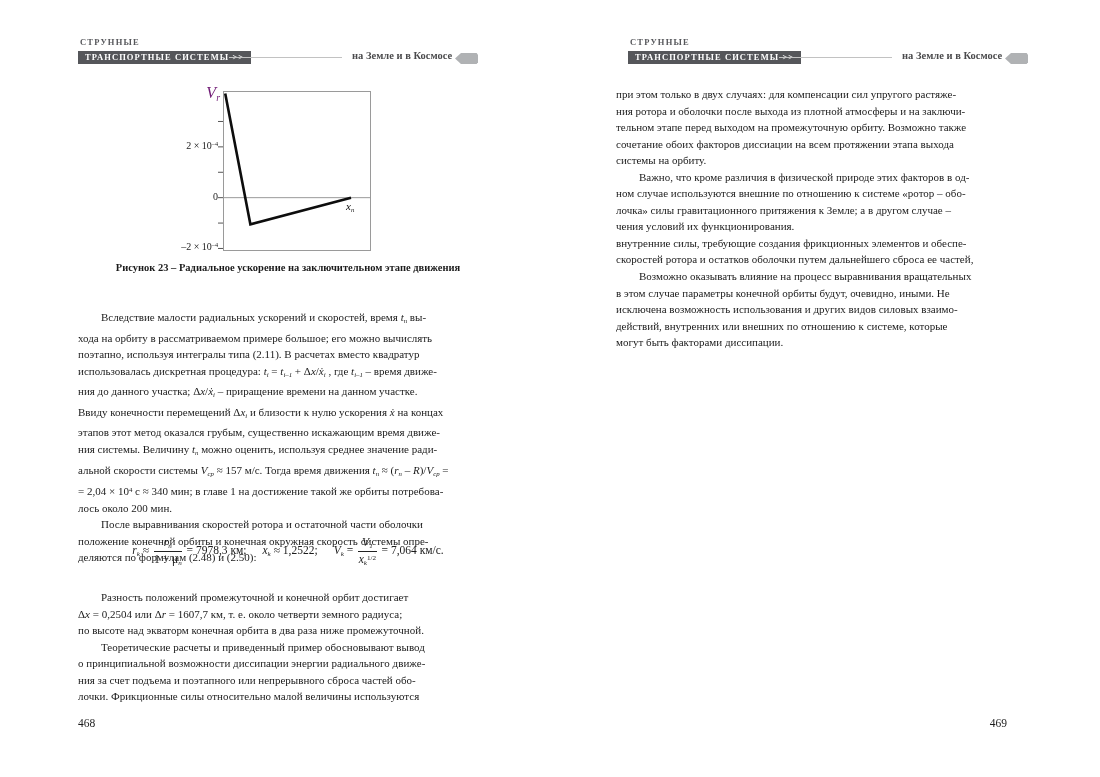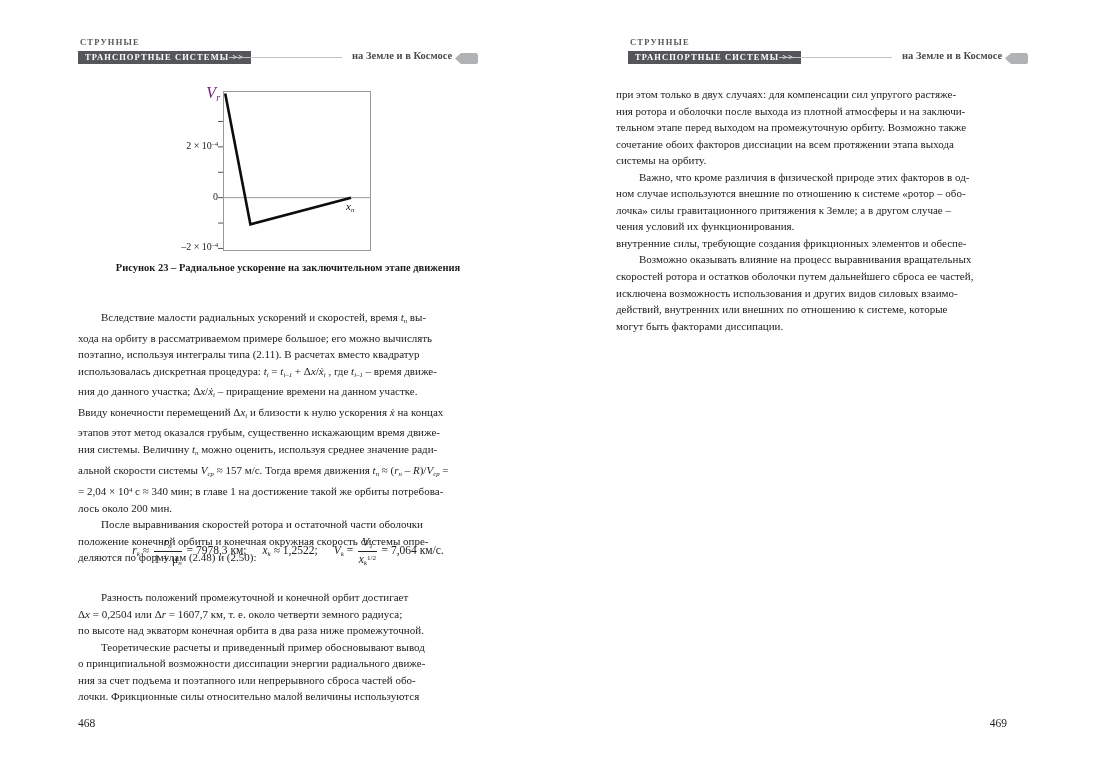--- a/index.html
+++ b/index.html
@@ -143,22 +143,23 @@
         <div class="line">системы на орбиту.</div>
       </div>
       <div class="para">
         <div class="line indent">Важно, что кроме различия в физической природе этих факторов в од-</div>
         <div class="line">ном случае используются внешние по отношению к системе «ротор – обо-</div>
         <div class="line">лочка» силы гравитационного притяжения к Земле; а в другом случае –</div>
         <div class="line">чения условий их функционирования.</div>
         <div class="line">внутренние силы, требующие создания фрикционных элементов и обеспе-</div>
       </div>
       <div class="para">
+        <div class="line">скоростей ротора и остатков оболочки путем дальнейшего сброса ее частей,</div>
         <div class="line indent">Возможно оказывать влияние на процесс выравнивания вращательных</div>
-        <div class="line">скоростей ротора и остатков оболочки путем дальнейшего сброса ее частей,</div>
+        <div class="line">в этом случае параметры конечной орбиты будут, очевидно, иными. Не</div>
         <div class="line">исключена возможность использования и других видов силовых взаимо-</div>
         <div class="line">действий, внутренних или внешних по отношению к системе, которые</div>
         <div class="line">могут быть факторами диссипации.</div>
       </div>
     </div>
 
   <div class="pagenum pr">469</div>
 </div>
 
 </body></html>

